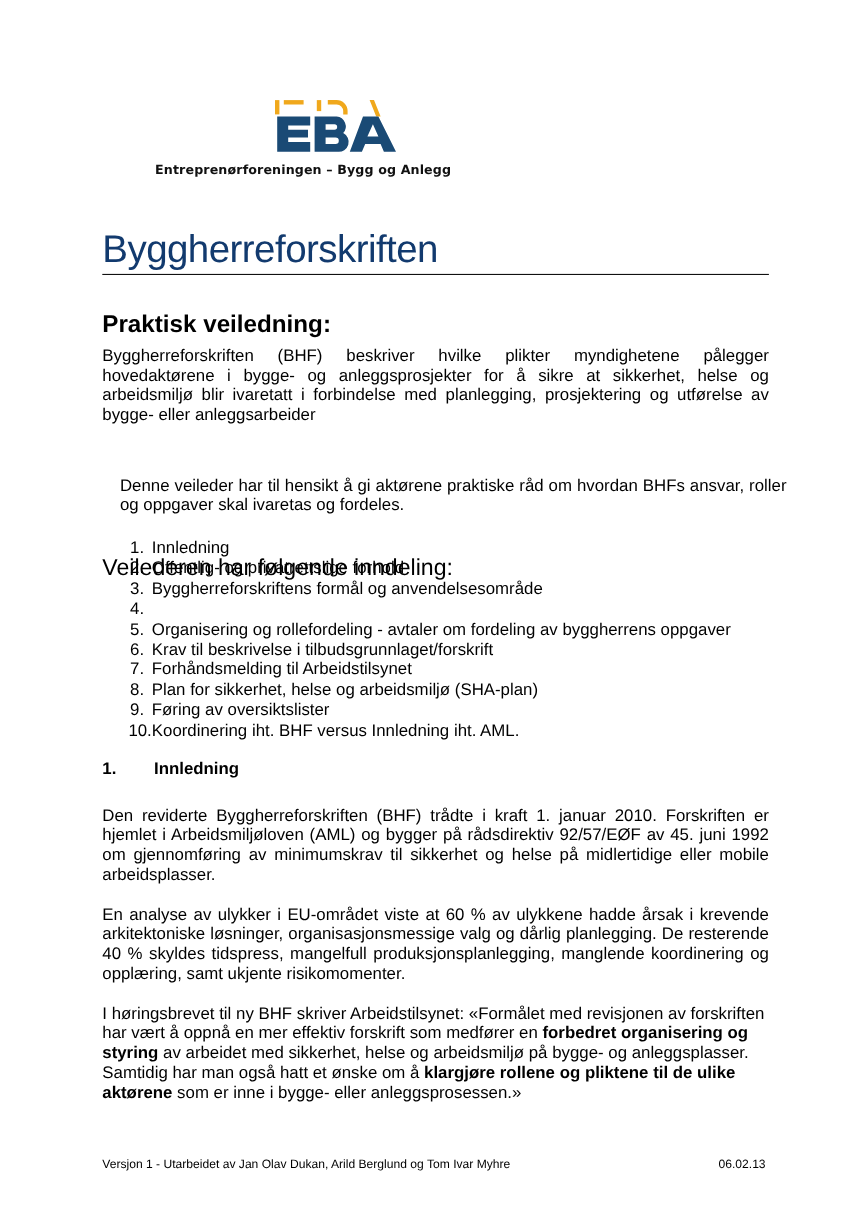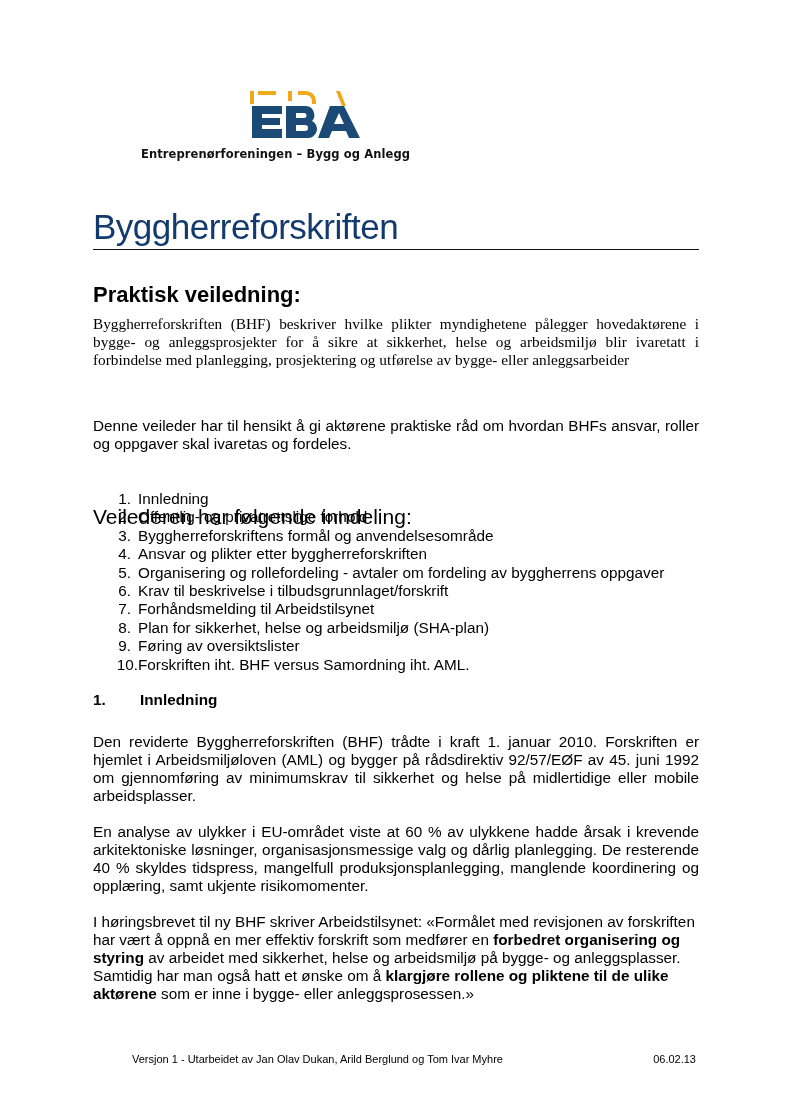--- a/index.html
+++ b/index.html
@@ -24,21 +24,21 @@
     .list-intro { position: absolute; left: 93px; top: 496px; font-size: 21px; line-height: 18px; margin-top: 12px; }
     .toc { position: absolute; left: 93px; top: 490px; margin: 0; padding: 0; list-style: none; }
     .toc li { font-size: 15.3px; line-height: 18.4px; display: flex; }
     .toc .num { width: 45px; text-align: right; padding-right: 7px; box-sizing: border-box; flex: 0 0 45px; }
 
     .section-h { position: absolute; left: 93px; top: 691px; font-size: 15.3px; font-weight: bold; line-height: 18px; display: flex; }
     .section-h .num { width: 47px; }
 
     b { font-weight: bold; }
 
-    .footer { position: absolute; top: 1052px; font-size: 11px; line-height: 14px; margin-left: 39px; }
+    .footer { position: absolute; top: 1052px; font-size: 11px; line-height: 14px; }
     .footer-left { left: 93px; }
     .footer-right { right: 93px; text-align: center; }
   </style>
 </head>
 <body>
 
 <div class="page">
 
   <svg class="logo" viewBox="0 0 124 52">
 
@@ -54,42 +54,41 @@
 
     <path d="M82 18 h14 l16 32 h-11 l-3 -7 h-14 l-3 7 h-11 z M86 36 h10 l-5 -11 z" fill="#1a4a75" fill-rule="evenodd"></path>
   </svg>
   <div class="logo-sub">Entreprenørforeningen – Bygg og Anlegg</div>
 
   <div class="title">Byggherreforskriften</div>
   <div class="title-rule"></div>
 
   <div class="subtitle">Praktisk veiledning:</div>
 
-  <p class="para justify" style="top:315px; margin:0;font-family:Liberation Serif, serif;">Byggherreforskriften (BHF) beskriver hvilke plikter myndighetene pålegger hovedaktørene i bygge- og anleggsprosjekter for å sikre at sikkerhet, helse og arbeidsmiljø blir ivaretatt i forbindelse med planlegging, prosjektering og utførelse av bygge- eller anleggsarbeider</p>
+  <p class="para justify" style="top:315px; margin:0;">Byggherreforskriften (BHF) beskriver hvilke plikter myndighetene pålegger hovedaktørene i bygge- og anleggsprosjekter for å sikre at sikkerhet, helse og arbeidsmiljø blir ivaretatt i forbindelse med planlegging, prosjektering og utførelse av bygge- eller anleggsarbeider</p>
 
-  <p class="para justify" style="top:417px; margin:0;">Denne veileder har til hensikt å gi aktørene praktiske råd om hvordan BHFs ansvar, roller og oppgaver skal ivaretas og fordeles.</p>
+  <p class="para justify" style="top:417px; margin:16px;">Denne veileder har til hensikt å gi aktørene praktiske råd om hvordan BHFs ansvar, roller og oppgaver skal ivaretas og fordeles.</p>
 
   <div class="list-intro">Veilederen har følgende inndeling:</div>
 
   <ol class="toc">
     <li>
         <span class="num">1.</span>
         <span>Innledning</span>
       </li>
     <li>
         <span class="num">2.</span>
         <span>Offentlig- og privatrettslige forhold</span>
       </li>
     <li>
         <span class="num">3.</span>
         <span>Byggherreforskriftens formål og anvendelsesområde</span>
       </li>
     <li>
         <span class="num">4.</span>
-        <span>Ansvar og plikter etter byggherreforskriften</span>
       </li>
     <li>
         <span class="num">5.</span>
         <span>Organisering og rollefordeling - avtaler om fordeling av byggherrens oppgaver</span>
       </li>
     <li>
         <span class="num">6.</span>
         <span>Krav til beskrivelse i tilbudsgrunnlaget/forskrift</span>
       </li>
     <li>
@@ -99,21 +98,21 @@
     <li>
         <span class="num">8.</span>
         <span>Plan for sikkerhet, helse og arbeidsmiljø (SHA-plan)</span>
       </li>
     <li>
         <span class="num">9.</span>
         <span>Føring av oversiktslister</span>
       </li>
     <li>
         <span class="num" style="padding-right:0;">10.</span>
-        <span>Forskriften iht. BHF versus Samordning iht. AML.</span>
+        <span>Koordinering iht. BHF versus Innledning iht. AML.</span>
       </li>
   </ol>
 
   <div class="section-h">
     <span class="num">1.</span>
     <span>Innledning</span>
   </div>
 
   <p class="para justify" style="top:733px; margin:0;">Den reviderte Byggherreforskriften (BHF) trådte i kraft 1. januar 2010. Forskriften er hjemlet i Arbeidsmiljøloven (AML) og bygger på rådsdirektiv 92/57/EØF av 45. juni 1992 om gjennomføring av minimumskrav til sikkerhet og helse på midlertidige eller mobile arbeidsplasser.</p>
 

